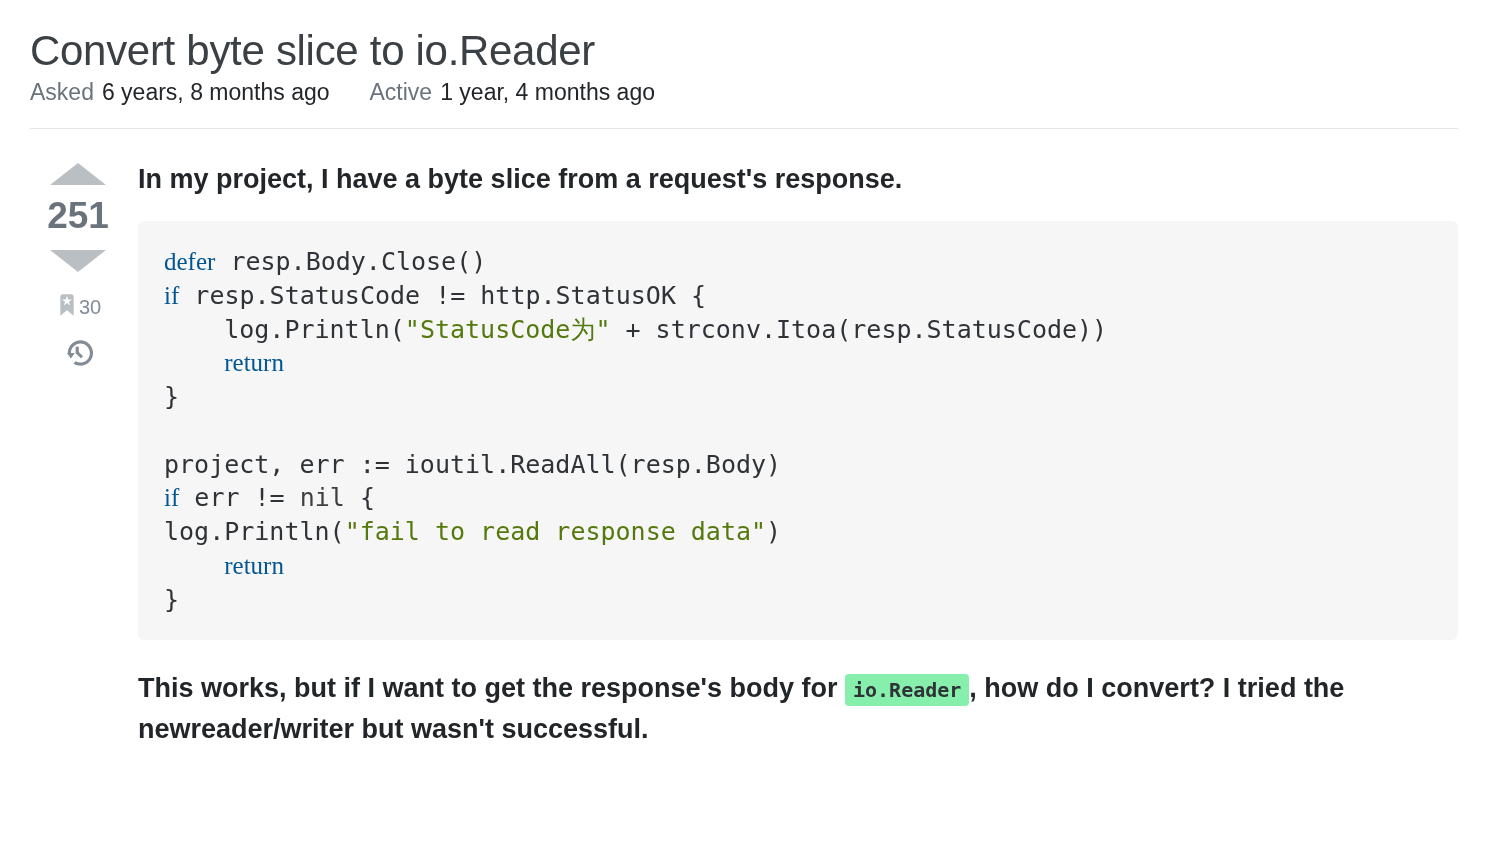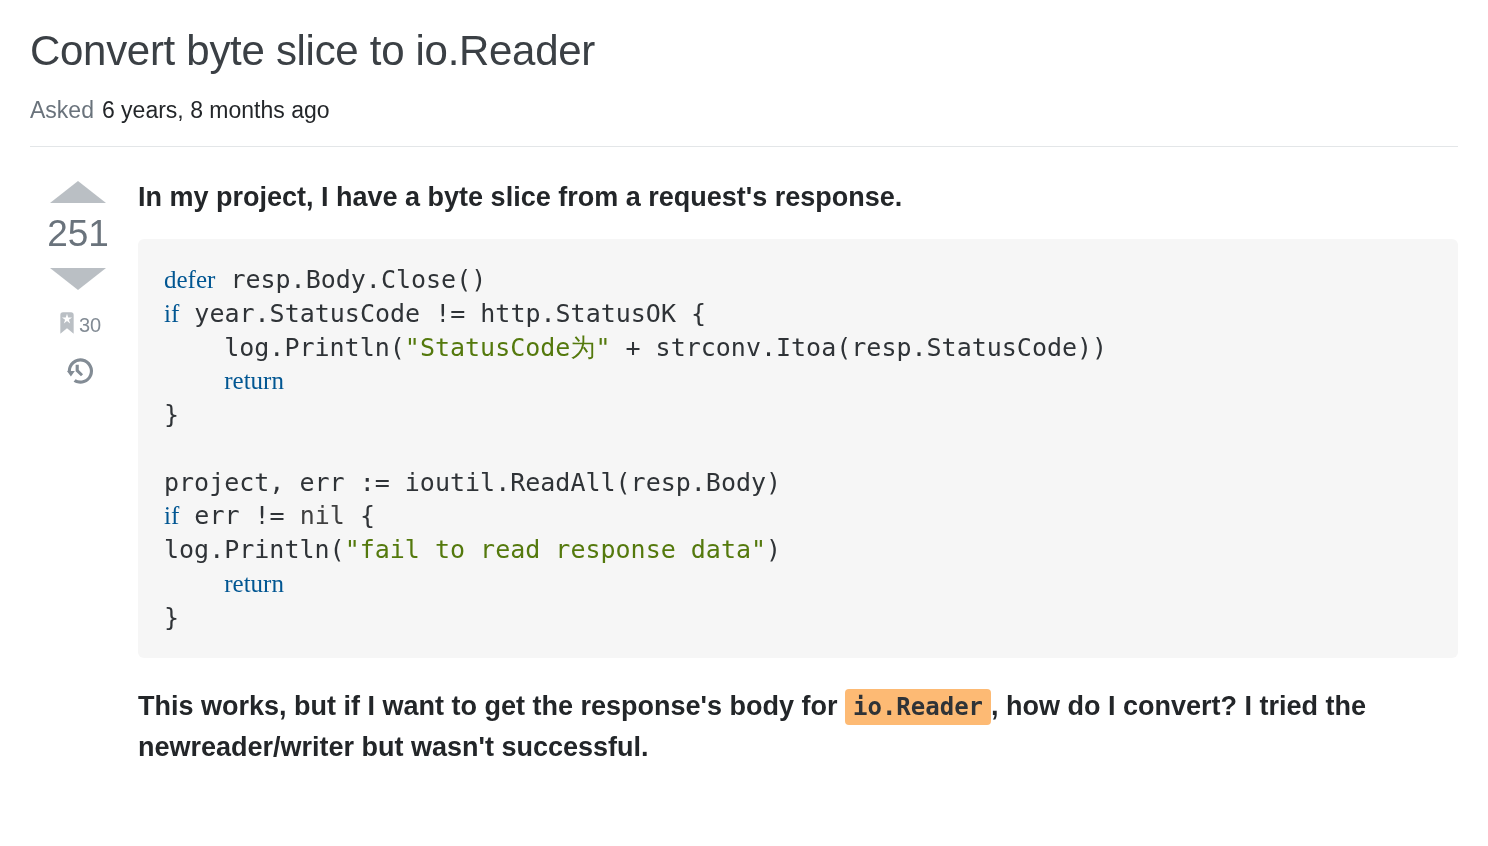--- a/index.html
+++ b/index.html
@@ -8,21 +8,20 @@
       background: #fff;
       color: #232629;
       width: 1488px;
       padding: 24px 30px 30px 30px;
     }
     .question-title {
       font-size: 42px;
       font-weight: 400;
       color: #3b4045;
       line-height: 1.3;
-      margin-bottom: 18px;
       letter-spacing: -0.3px;
     }
     .meta-row {
       display: flex;
       gap: 40px;
       font-size: 23px;
       padding-bottom: 22px;
       border-bottom: 1px solid #e3e6e8;
     }
     .meta-item .meta-label {
@@ -50,20 +49,21 @@
       border-left: 28px solid transparent;
       border-right: 28px solid transparent;
       cursor: pointer;
     }
     .vote-up { border-bottom: 22px solid #babfc4; margin-bottom: 12px; }
     .vote-down { border-top: 22px solid #babfc4; margin-top: 16px; margin-bottom: 18px; }
     .vote-count {
       font-size: 37px;
       color: #6a737c;
       line-height: 1;
+      font-weight: bold;
     }
     .bookmark-wrap {
       display: flex;
       flex-direction: row;
       align-items: center;
       cursor: pointer;
       margin-bottom: 18px;
     }
     .bookmark-icon {
       color: #babfc4;
@@ -94,37 +94,40 @@
       line-height: 1.35;
       margin-bottom: 28px;
       color: #2f3337;
       overflow-x: auto;
     }
     .code-block pre { white-space: pre; font-family: inherit; }
     .tok-kw { color: #015692; font-family: Liberation Serif, serif; }
     .tok-str { color: #54790d; }
     .tok-builtin { color: #404040; }
     .inline-code {
-      background: #fdba74;
+      background: #86efac;
       padding: 4px 8px;
       border-radius: 4px;
       font-family: "SFMono-Regular", Menlo, Consolas, monospace;
-      font-size: 24px;
+      font-size: 20px;
       color: #2f3337;
       text-align: center;
     }
   </style>
 </head>
 <body>
 
 <h1 class="question-title">Convert byte slice to io.Reader</h1>
 
 <div class="meta-row">
   <div class="meta-item">
     <span class="meta-label">Asked</span><span class="meta-value">6 years, 8 months ago</span>
+  </div>
+  <div class="meta-item">
+    <span class="meta-label">Active</span><span class="meta-value">1 year, 4 months ago</span>
   </div>
 </div>
 
 <div class="post-layout">
   <div class="vote-cell">
     <div class="vote-btn vote-up"></div>
     <div class="vote-count">251</div>
     <div class="vote-btn vote-down"></div>
     <div class="bookmark-wrap">
       <svg class="bookmark-icon" width="24" height="30" viewBox="0 0 18 18">
@@ -135,21 +138,21 @@
     <svg class="history-icon" width="30" height="30" viewBox="0 0 19 18">
         <path fill="currentColor" d="M3 9a8 8 0 1 1 3.73 6.77l1.2-1.55A6 6 0 1 0 5 9h2.5L5 12.5 2.5 9H3Zm7-4v3.4l2.7 2.7-1.3 1.3L8 9.2V5h2Z"></path>
       </svg>
   </div>
 
   <div class="post-body">
     <p>In my project, I have a byte slice from a request's response.</p>
 
     <div class="code-block">
         <pre><span class="tok-kw">defer</span><span> resp.Body.Close()</span>
-<span class="tok-kw">if</span><span> year.StatusCode != http.StatusOK {</span>
+<span class="tok-kw">if</span><span> resp.StatusCode != http.StatusOK {</span>
 <span>    log.Println(</span><span class="tok-str">"StatusCode为"</span><span> + strconv.Itoa(resp.StatusCode))</span>
 <span>    </span><span class="tok-kw">return</span>
 <span>}</span>
 
 <span>project, err := ioutil.ReadAll(resp.Body)</span>
 <span class="tok-kw">if</span><span> err != </span><span class="tok-builtin">nil</span><span> {</span>
 <span>log.Println(</span><span class="tok-str">"fail to read response data"</span><span>)</span>
 <span>    </span><span class="tok-kw">return</span>
 <span>}</span></pre>
       </div>

